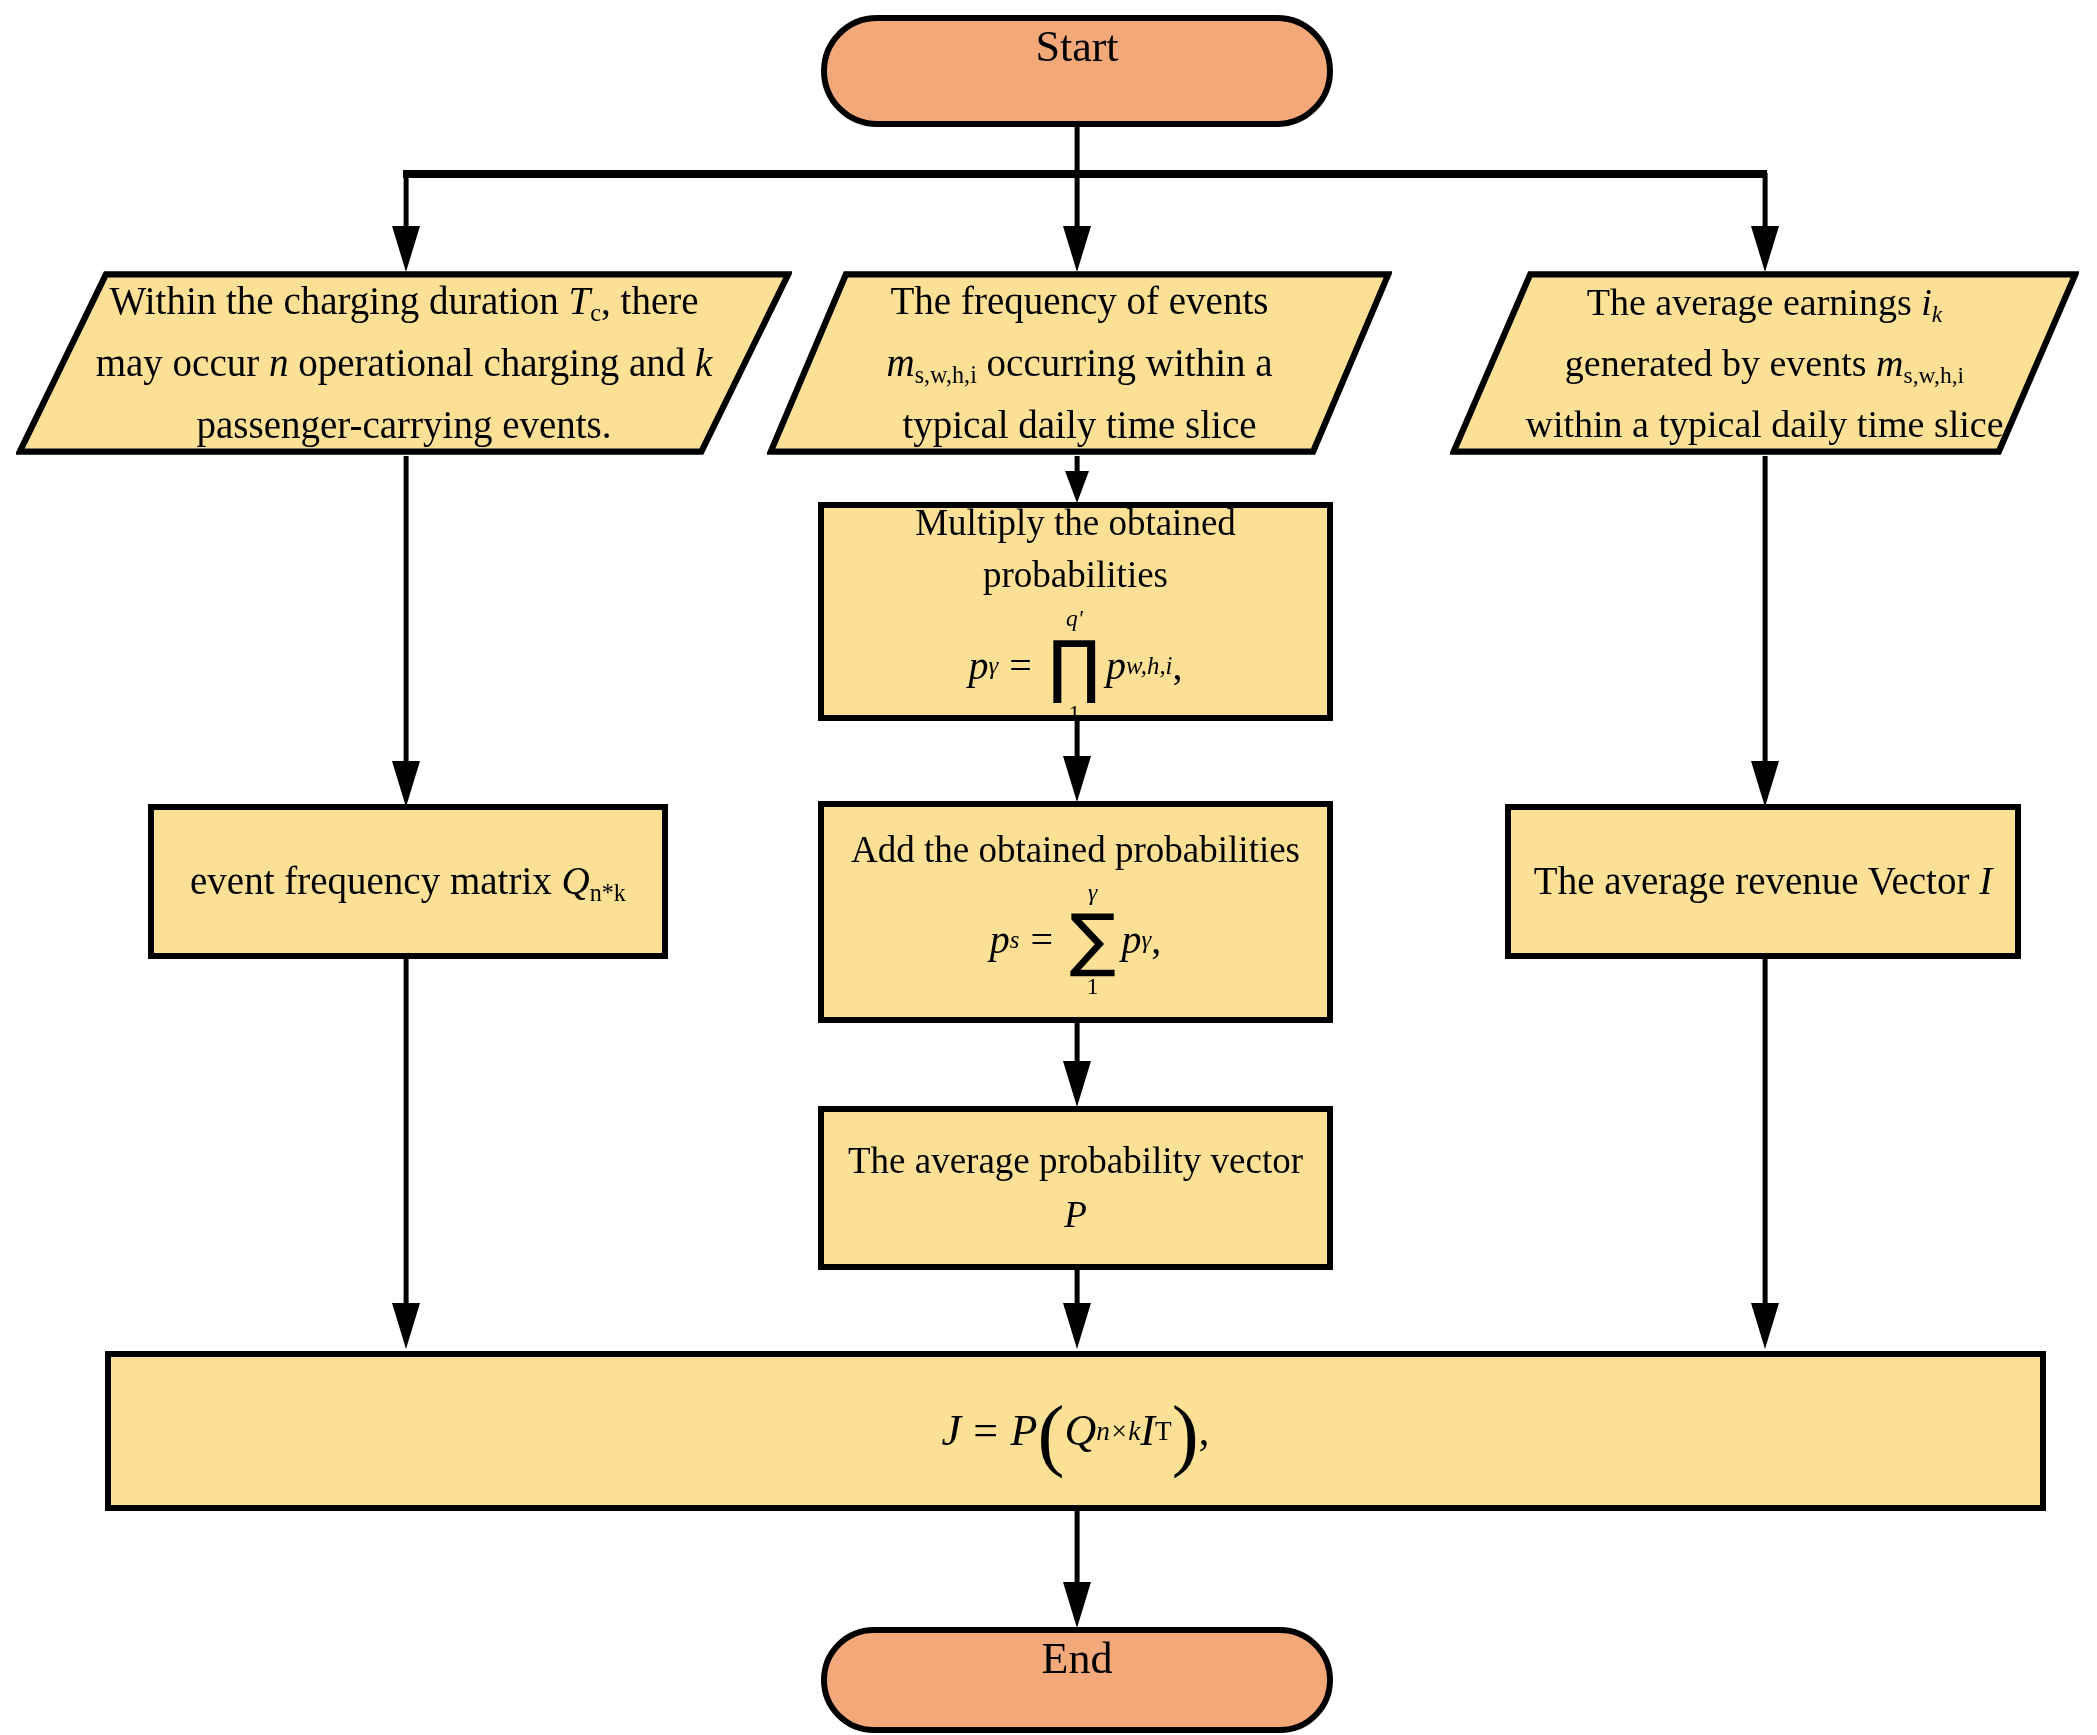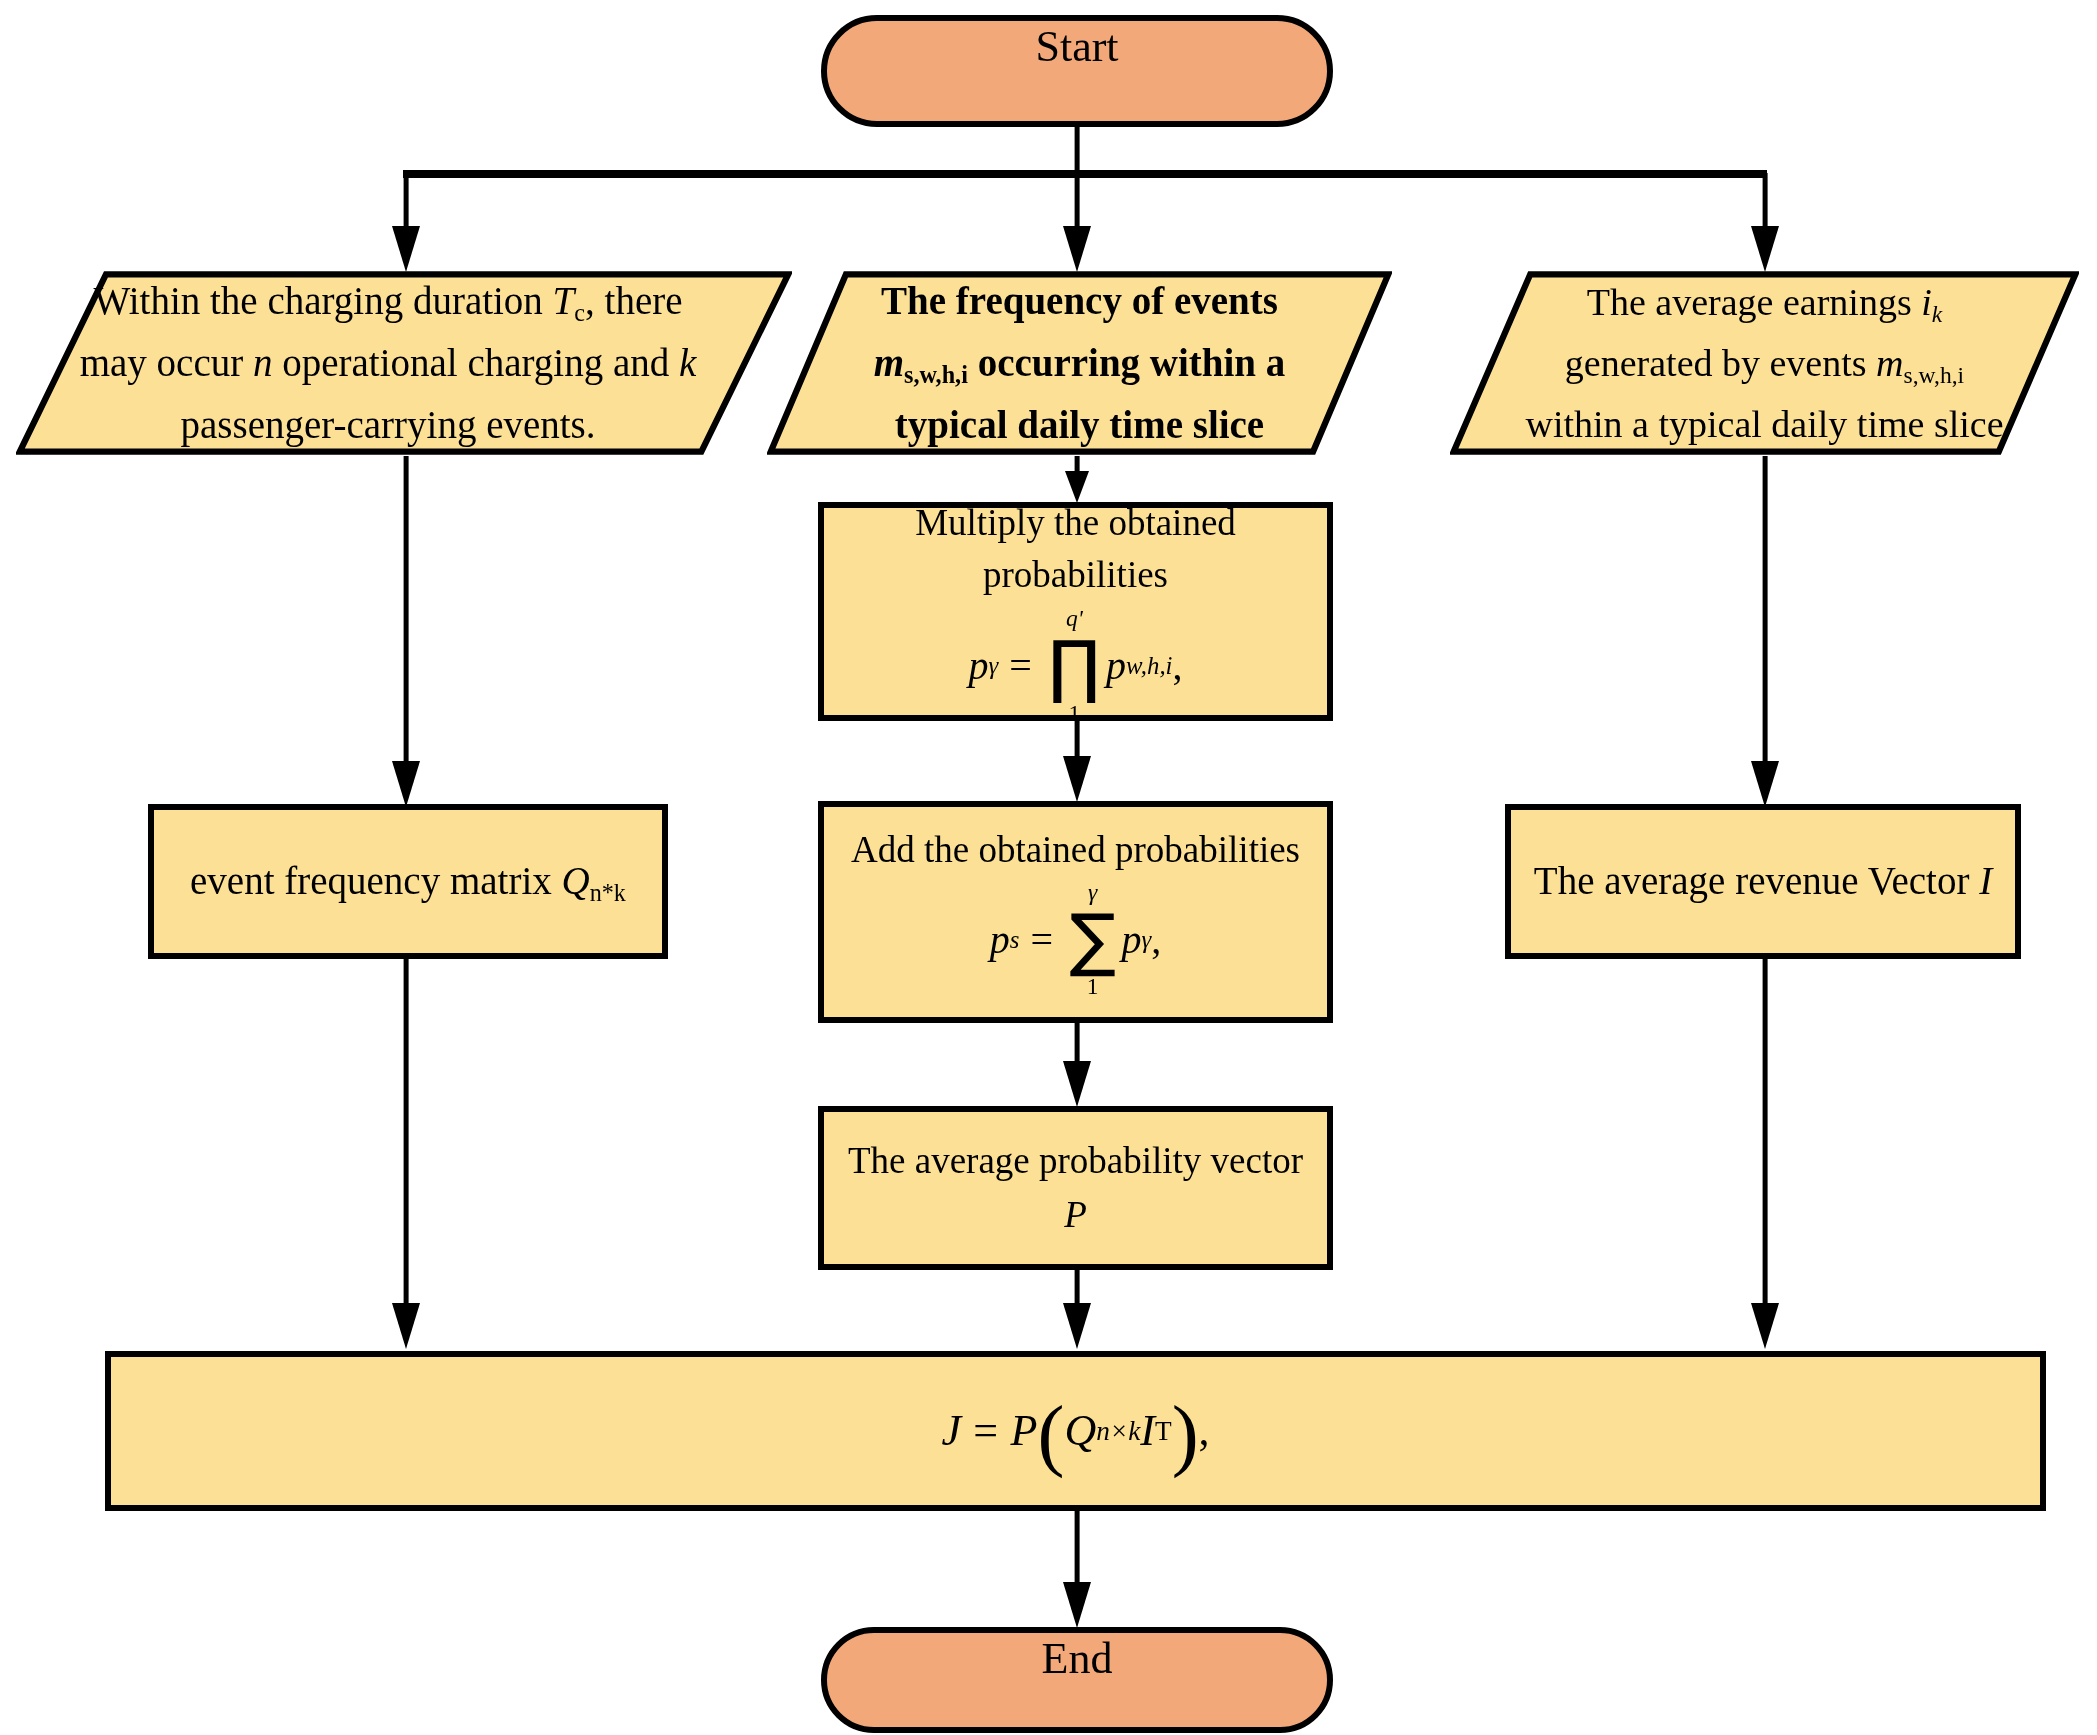--- a/index.html
+++ b/index.html
@@ -84,30 +84,30 @@
   <div class="vline" style="left:1077px;top:1511px;height:75px;"></div>
   <div class="ah" style="left:1077px;top:1582px;"></div>
 
   <div class="terminal" style="left:821px;top:15px;width:512px;height:112px;box-sizing:border-box;">
     <span>Start</span>
   </div>
 
   <svg class="pshape" style="left:16px;top:271px;" width="776" height="184" viewBox="0 0 1125 267">
     <polygon points="130,5 1120,5 994,262 5,262"></polygon>
   </svg>
-  <div class="ptext" style="left:0;top:271px;width:776px;height:184px;">
+  <div class="ptext" style="left:16px;top:271px;width:776px;height:184px;">
     <div><span>Within the charging duration </span><span class="it">T</span><span class="sb rm">c</span><span>, there</span></div>
     <div><span>may occur </span><span class="it">n</span><span> operational charging and </span><span class="it">k</span></div>
     <div><span>passenger-carrying events.</span></div>
   </div>
 
   <svg class="pshape" style="left:767px;top:271px;" width="625" height="184" viewBox="0 0 906 267">
     <polygon points="114,5 901,5 792,262 5,262"></polygon>
   </svg>
-  <div class="ptext" style="left:767px;top:271px;width:625px;height:184px;font-weight:bold;">
+  <div class="ptext" style="left:767px;top:271px;width:625px;height:184px;">
     <div><span>The frequency of events</span></div>
     <div><span class="it">m</span><span class="sb rm">s,w,h,i</span><span> occurring within a</span></div>
     <div><span>typical daily time slice</span></div>
   </div>
 
   <svg class="pshape" style="left:1450px;top:271px;" width="629" height="184" viewBox="0 0 912 267">
     <polygon points="116,5 907,5 796,262 5,262"></polygon>
   </svg>
   <div class="ptext" style="left:1450px;top:271px;width:629px;height:184px;font-size:38px;">
     <div><span>The average earnings </span><span class="it">i</span><span class="sb it">k</span></div>

